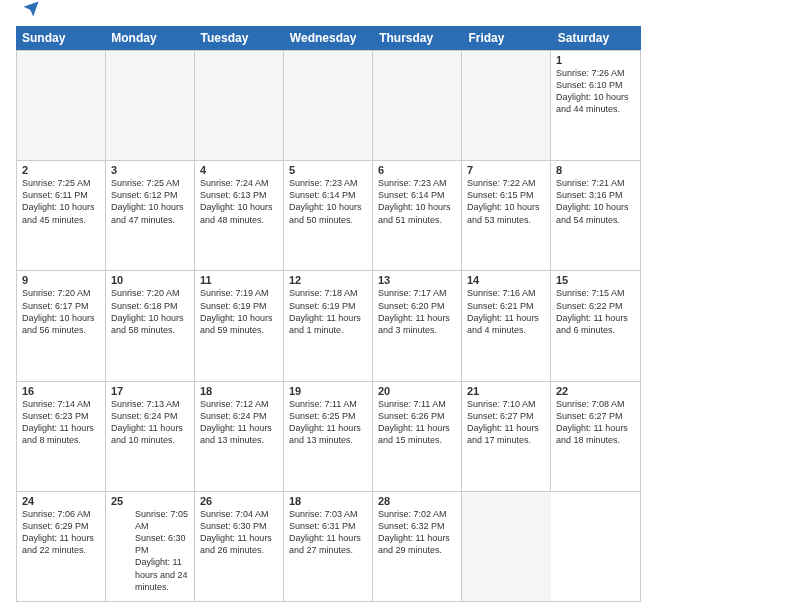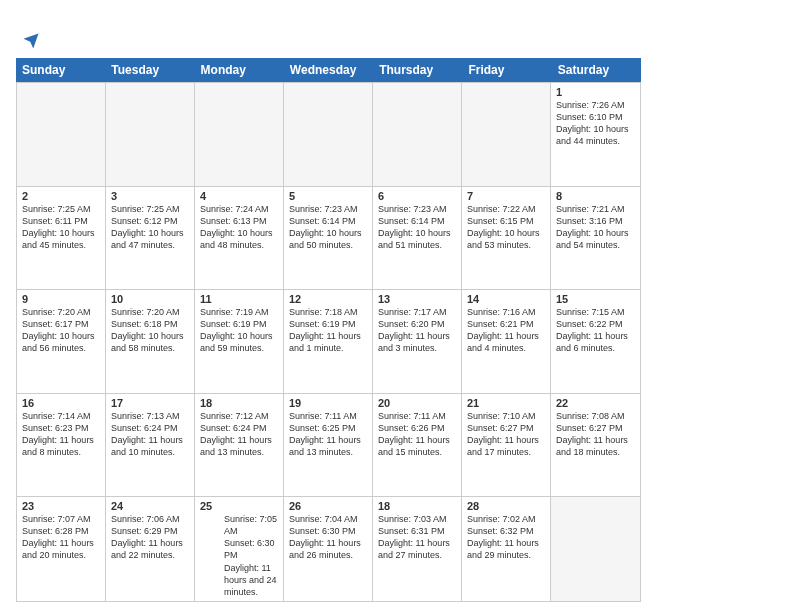--- a/index.html
+++ b/index.html
@@ -6,21 +6,21 @@
     body {
       font-family: Arial, sans-serif;
       background: #fff;
       width: 792px;
       height: 612px;
       overflow: hidden;
     }
     .page {
       width: 657px;
       height: 612px;
-      padding: 32px 16px 10px 16px;
+      padding: 0 16px 10px 16px;
       display: flex;
       flex-direction: column;
     }
     .header {
       display: flex;
       justify-content: space-between;
       align-items: flex-start;
       margin-bottom: 8px;
     }
     .logo {
@@ -129,22 +129,22 @@
     </div>
     <div class="title-block">
       <div class="month-title"></div>
       <div class="location"></div>
     </div>
   </div>
 
   <div class="calendar">
     <div class="cal-header" id="cal-header">
         <div class="cal-header-cell">Sunday</div>
+        <div class="cal-header-cell">Monday</div>
         <div class="cal-header-cell">Tuesday</div>
-        <div class="cal-header-cell">Monday</div>
         <div class="cal-header-cell">Wednesday</div>
         <div class="cal-header-cell">Thursday</div>
         <div class="cal-header-cell">Friday</div>
         <div class="cal-header-cell">Saturday</div>
       </div>
     <div class="cal-body" id="cal-body">
         <div class="cal-row">
           <div class="cal-cell empty"></div>
           <div class="cal-cell empty"></div>
           <div class="cal-cell empty"></div>
@@ -285,26 +285,20 @@
           </div>
           <div class="cal-cell">
             <span class="day-num">22</span>
             <div class="cell-text" style="white-space: pre-line;">Sunrise: 7:08 AM
 Sunset: 6:27 PM
 Daylight: 11 hours and 18 minutes.</div>
           </div>
         </div>
         <div class="cal-row">
           <div class="cal-cell">
-            <span class="day-num">23</span>
-            <div class="cell-text" style="white-space: pre-line;">Sunrise: 7:07 AM
-Sunset: 6:28 PM
-Daylight: 11 hours and 20 minutes.</div>
-          </div>
-          <div class="cal-cell">
             <span class="day-num">24</span>
             <div class="cell-text" style="white-space: pre-line;">Sunrise: 7:06 AM
 Sunset: 6:29 PM
 Daylight: 11 hours and 22 minutes.</div>
           </div>
           <div class="cal-cell">
             <span class="day-num">25</span>
             <div class="cell-text" style="white-space: pre-line; margin-left: 24px;">Sunrise: 7:05 AM
 Sunset: 6:30 PM
 Daylight: 11 hours and 24 minutes.</div>

